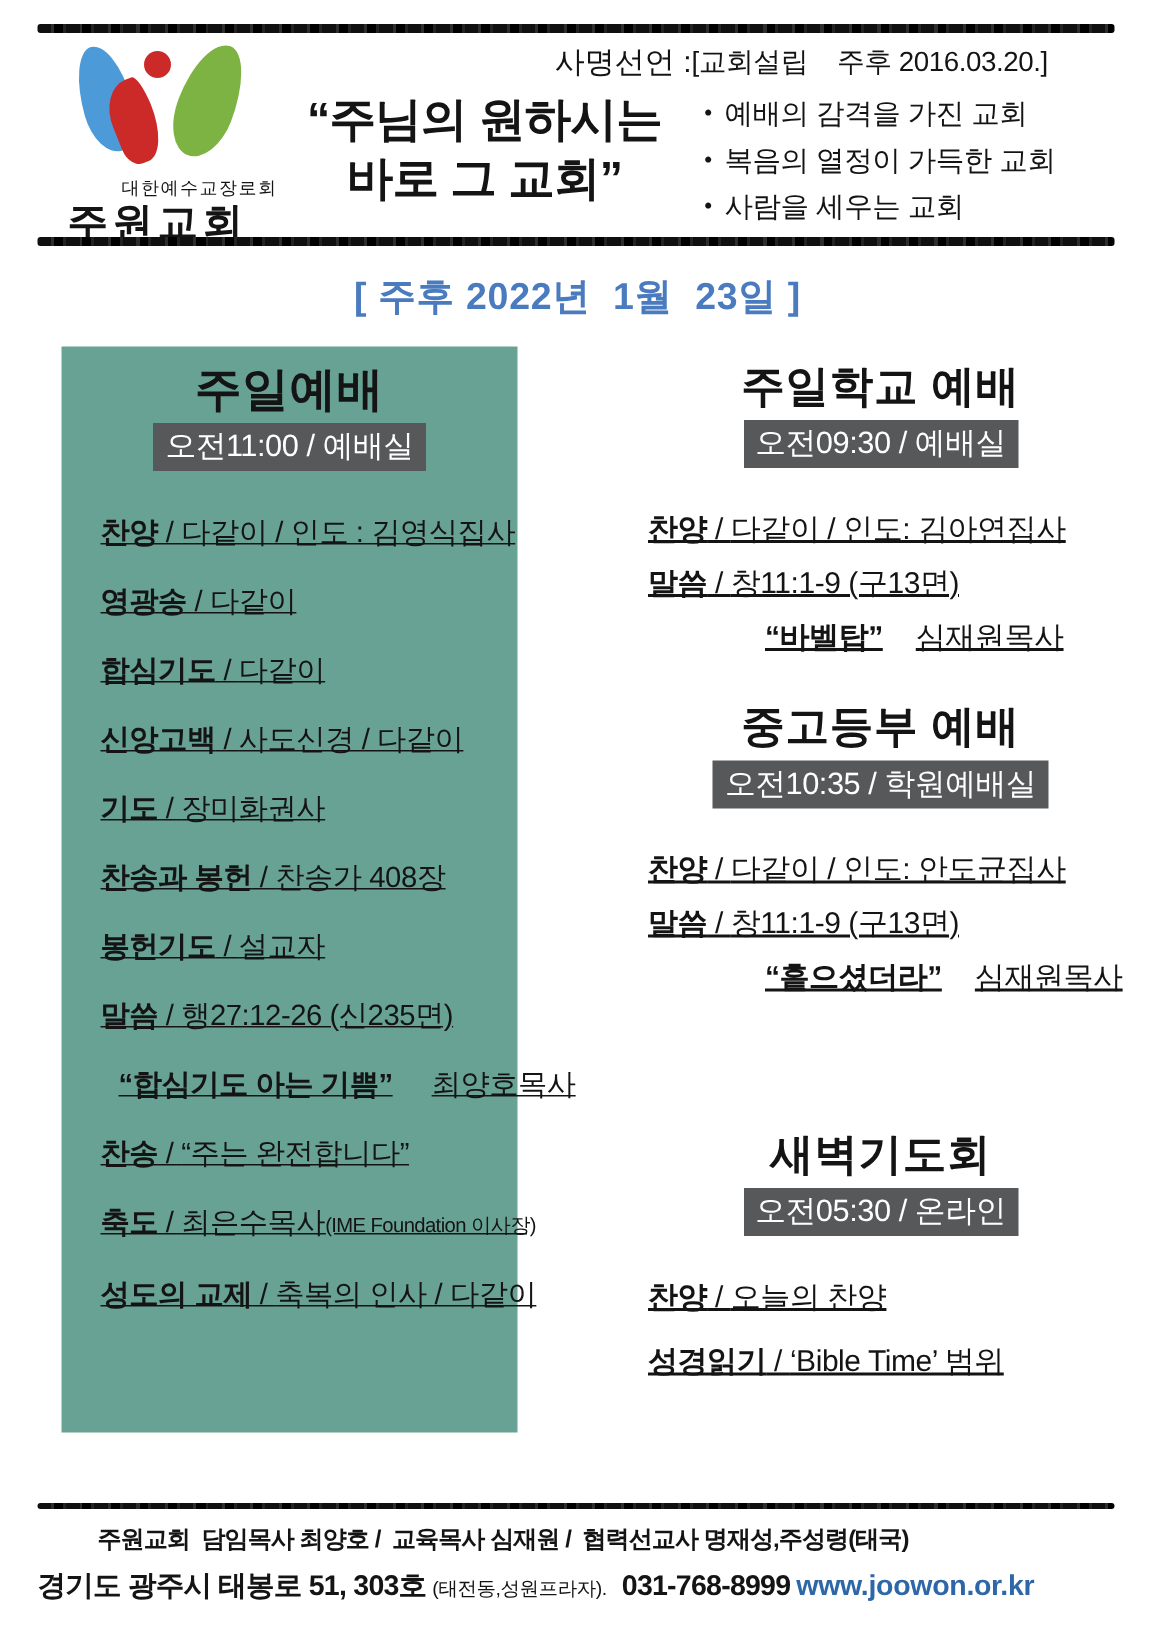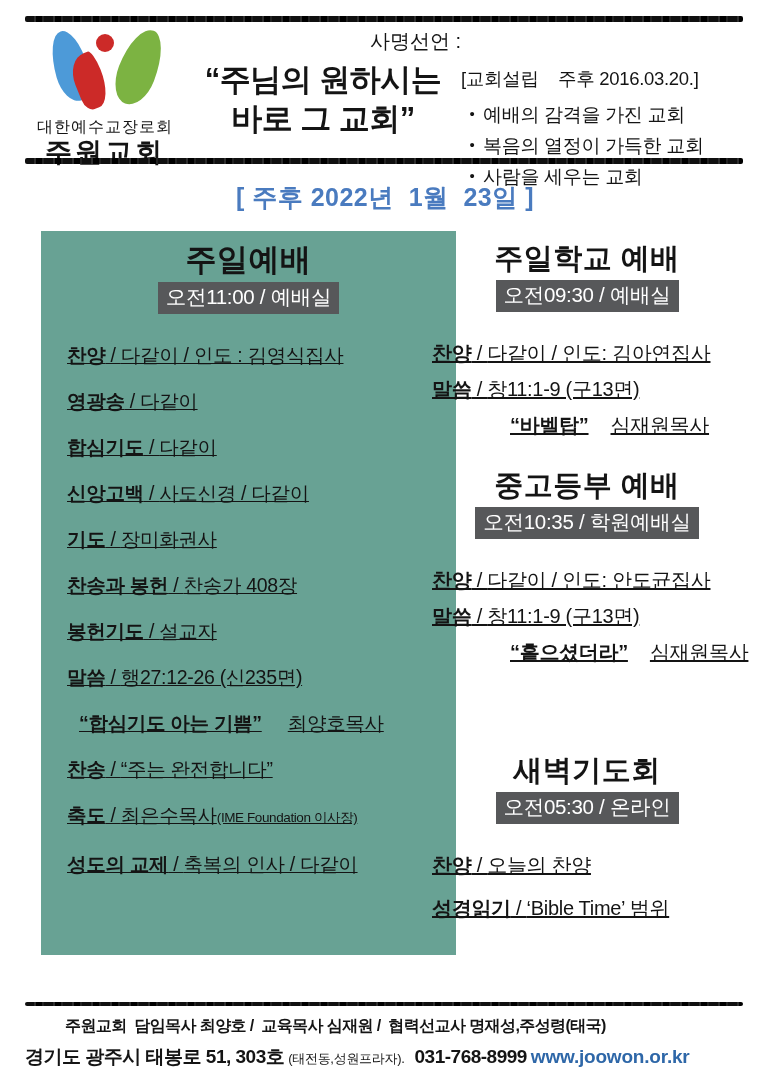--- a/index.html
+++ b/index.html
@@ -18,35 +18,35 @@
   .logo-wrap{width:160px;flex:none;padding-top:2px;}
   .logo-art{position:relative;width:122px;height:86px;margin:2px auto 0;}
   .petal{position:absolute;}
   .petal-blue{left:10px;top:2px;width:33px;height:72px;background:var(--logo-blue,#4d9ad8);
     border-radius:50% 50% 48% 52% / 60% 55% 45% 40%;transform:rotate(-16deg);}
   .petal-green{left:76px;top:0;width:38px;height:78px;background:var(--logo-green,#7cb342);
     border-radius:52% 48% 50% 50% / 58% 60% 40% 42%;transform:rotate(21deg);}
   .figure-head{position:absolute;left:52px;top:6px;width:18px;height:18px;background:var(--logo-red,#cc2a28);border-radius:50%;}
   .figure-body{position:absolute;left:31px;top:25px;width:29px;height:56px;background:var(--logo-red,#cc2a28);
     border-radius:78% 22% 62% 38% / 55% 45% 72% 28%;transform:rotate(-22deg);}
-  .logo-denom{font-size:16px;letter-spacing:1px;text-align:center;margin-top:3px;}
+  .logo-denom{font-size:12px;letter-spacing:1px;text-align:right;margin-top:3px;}
   .logo-name{font-size:27px;font-weight:900;letter-spacing:3px;text-align:center;line-height:1.05;}
   .mission{flex:1;padding-top:2px;}
   .mission-label{font-size:20px;text-align:right;margin:2px 0 6px 14px;}
   .mission-quote{font-size:31px;font-weight:800;text-align:center;line-height:1.25;letter-spacing:-0.5px;}
-  .header-right{width:282px;flex:none;padding-top:4px;margin-top:38px;}
+  .header-right{width:282px;flex:none;padding-top:4px;}
   .founded{font-size:18.5px;white-space:pre;margin-bottom:12px;letter-spacing:-0.3px;}
   .values{font-size:19px;letter-spacing:-0.3px;}
   .bullet-row{display:flex;margin-bottom:7px;line-height:1.25;}
   .bullet{width:22px;flex:none;text-align:center;font-size:15px;padding-top:2px;}
   
   .date-banner{position:absolute;top:181px;left:0;width:100%;text-align:center;
     color:var(--date-blue,#4a7bbf);font-size:25px;font-weight:800;white-space:pre;letter-spacing:0.5px;}
   
-  .panel{position:absolute;left:41px;top:231px;width:415px;height:724px;
+  .panel{position:absolute;left:41px;top:231px;width:304px;height:724px;
     background:var(--panel-green,#68a294);box-sizing:border-box;padding-top:12px;}
   .section-title{font-size:31px;font-weight:800;text-align:center;margin:0;letter-spacing:0.5px;line-height:1.1;}
   .badge{display:table;margin:5px auto 0;background:var(--badge-gray,#57585a);color:#fff;
     font-size:20.5px;padding:1px 8px 3px;letter-spacing:-0.3px;}
   .lines{margin-top:30px;padding-left:26px;padding-right:10px;font-size:19.5px;letter-spacing:-0.3px;}
   .svc-line{line-height:22px;margin-bottom:24px;white-space:nowrap;text-decoration:underline;}
   .svc-label{font-weight:800;}
   .svc-paren{font-size:13.5px;letter-spacing:-0.4px;}
   .panel .sermon-line{padding-left:12px;}
   .sermon-title{font-weight:800;}

